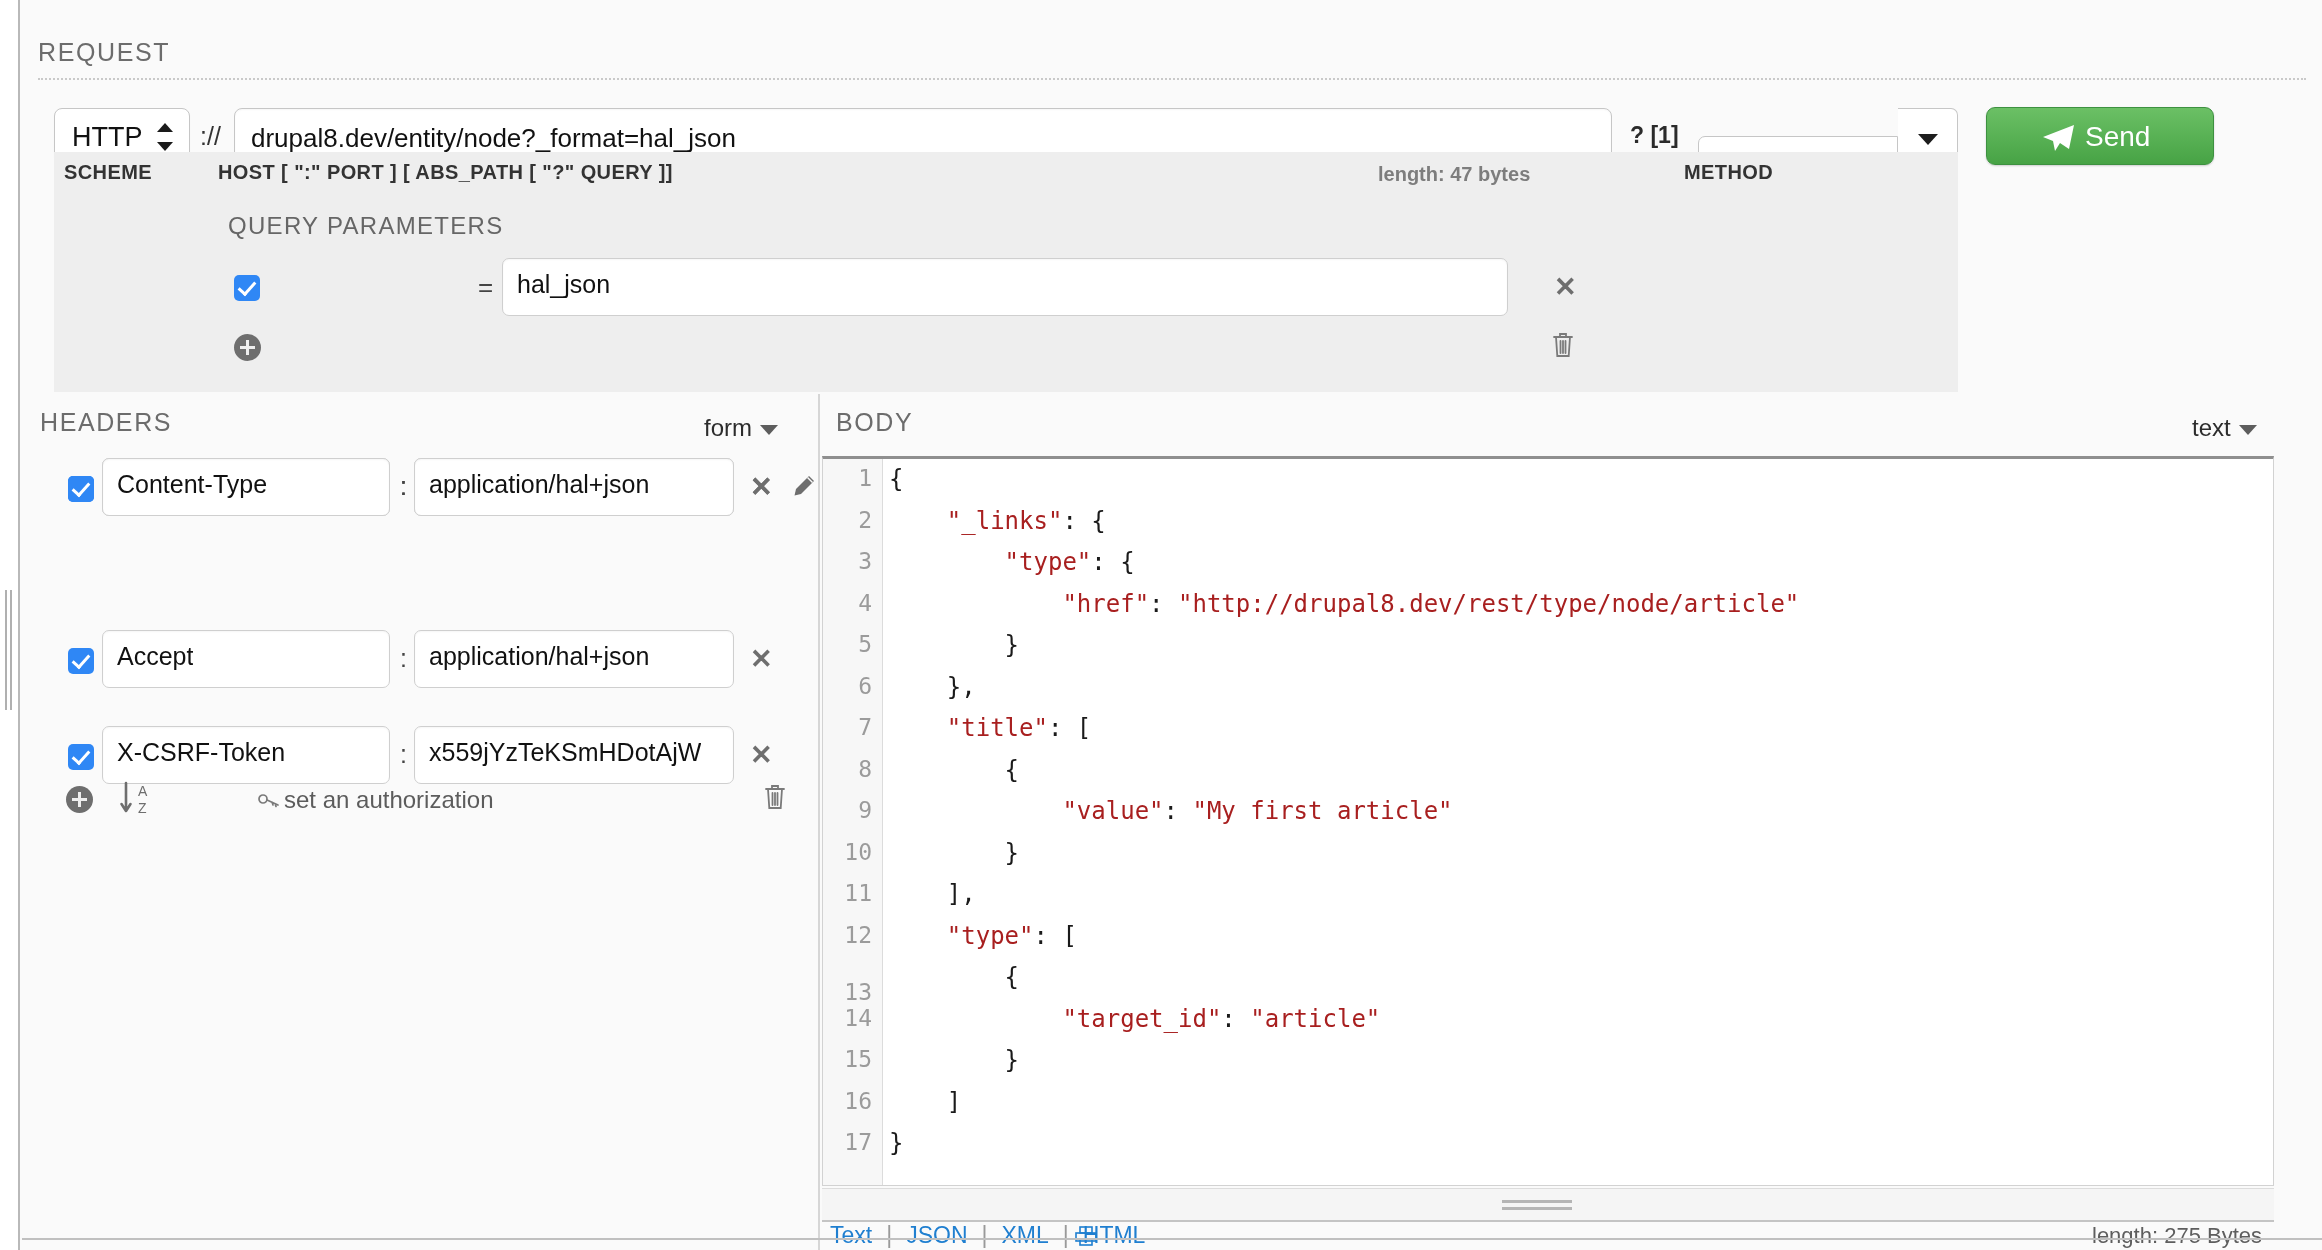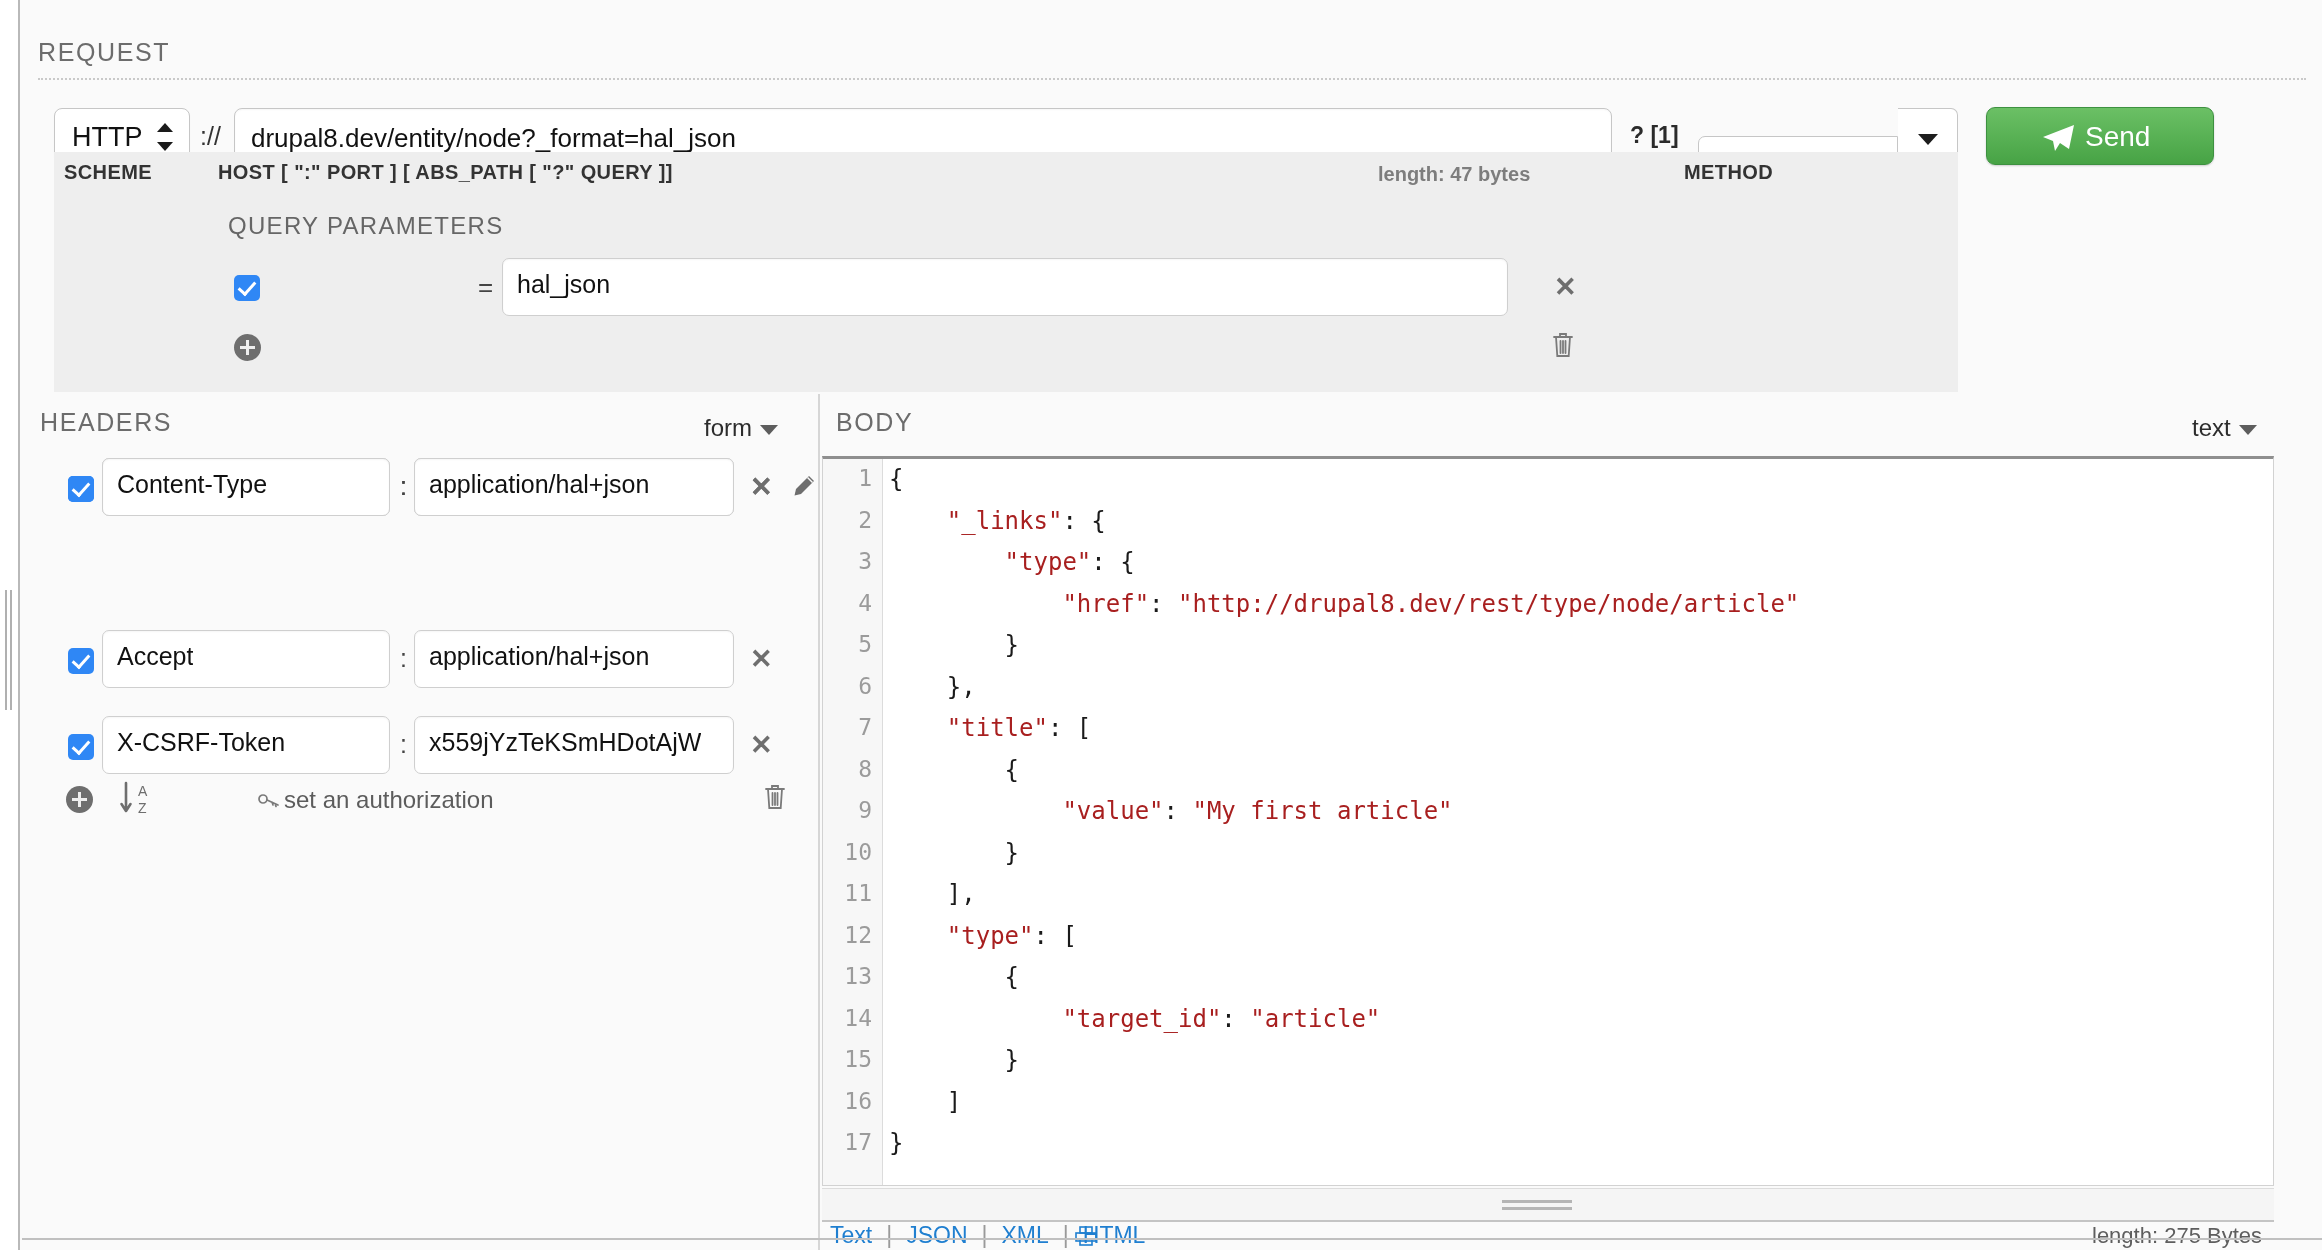--- a/index.html
+++ b/index.html
@@ -514,21 +514,21 @@
         <div class="field hdr-key">
           <span class="txt">Accept</span>
         </div>
         <div class="hdr-colon">:</div>
         <div class="field hdr-val">
           <span class="txt">application/hal+json</span>
         </div>
         <div class="x-btn hdr-x">✕</div>
       </div>
 
-      <div class="hdr-row" style="top:258px">
+      <div class="hdr-row" style="top:268px">
         <div class="chk hdr-chk"></div>
         <div class="field hdr-key">
           <span class="txt">X-CSRF-Token</span>
         </div>
         <div class="hdr-colon">:</div>
         <div class="field hdr-val">
           <span class="txt">x559jYzTeKSmHDotAjW</span>
         </div>
         <div class="x-btn hdr-x">✕</div>
       </div>
@@ -573,21 +573,21 @@
           <div class="ln" style="top: 89px;">3</div>
           <div class="ln" style="top: 130.5px;">4</div>
           <div class="ln" style="top: 172px;">5</div>
           <div class="ln" style="top: 213.5px;">6</div>
           <div class="ln" style="top: 255px;">7</div>
           <div class="ln" style="top: 296.5px;">8</div>
           <div class="ln" style="top: 338px;">9</div>
           <div class="ln" style="top: 379.5px;">10</div>
           <div class="ln" style="top: 421px;">11</div>
           <div class="ln" style="top: 462.5px;">12</div>
-          <div class="ln" style="top: 504px;">13</div>
+          <div class="ln" style="top: 520px;">13</div>
           <div class="ln" style="top: 545.5px;">14</div>
           <div class="ln" style="top: 587px;">15</div>
           <div class="ln" style="top: 628.5px;">16</div>
           <div class="ln" style="top: 670px;">17</div>
         </div>
       <div class="code" id="code"><div class="cl" style="top: 6px;"><span>{</span></div><div class="cl" style="top: 47.5px;"><span>    </span><span class="str">"_links"</span><span>: {</span></div><div class="cl" style="top: 89px;"><span>        </span><span class="str">"type"</span><span>: {</span></div><div class="cl" style="top: 130.5px;"><span>            </span><span class="str">"href"</span><span>: </span><span class="str">"http://drupal8.dev/rest/type/node/article"</span><span></span></div><div class="cl" style="top: 172px;"><span>        }</span></div><div class="cl" style="top: 213.5px;"><span>    },</span></div><div class="cl" style="top: 255px;"><span>    </span><span class="str">"title"</span><span>: [</span></div><div class="cl" style="top: 296.5px;"><span>        {</span></div><div class="cl" style="top: 338px;"><span>            </span><span class="str">"value"</span><span>: </span><span class="str">"My first article"</span><span></span></div><div class="cl" style="top: 379.5px;"><span>        }</span></div><div class="cl" style="top: 421px;"><span>    ],</span></div><div class="cl" style="top: 462.5px;"><span>    </span><span class="str">"type"</span><span>: [</span></div><div class="cl" style="top: 504px;"><span>        {</span></div><div class="cl" style="top: 545.5px;"><span>            </span><span class="str">"target_id"</span><span>: </span><span class="str">"article"</span><span></span></div><div class="cl" style="top: 587px;"><span>        }</span></div><div class="cl" style="top: 628.5px;"><span>    ]</span></div><div class="cl" style="top: 670px;"><span>}</span></div></div>
     </div>
 
     <div class="hsplit">
       <div class="grip">

